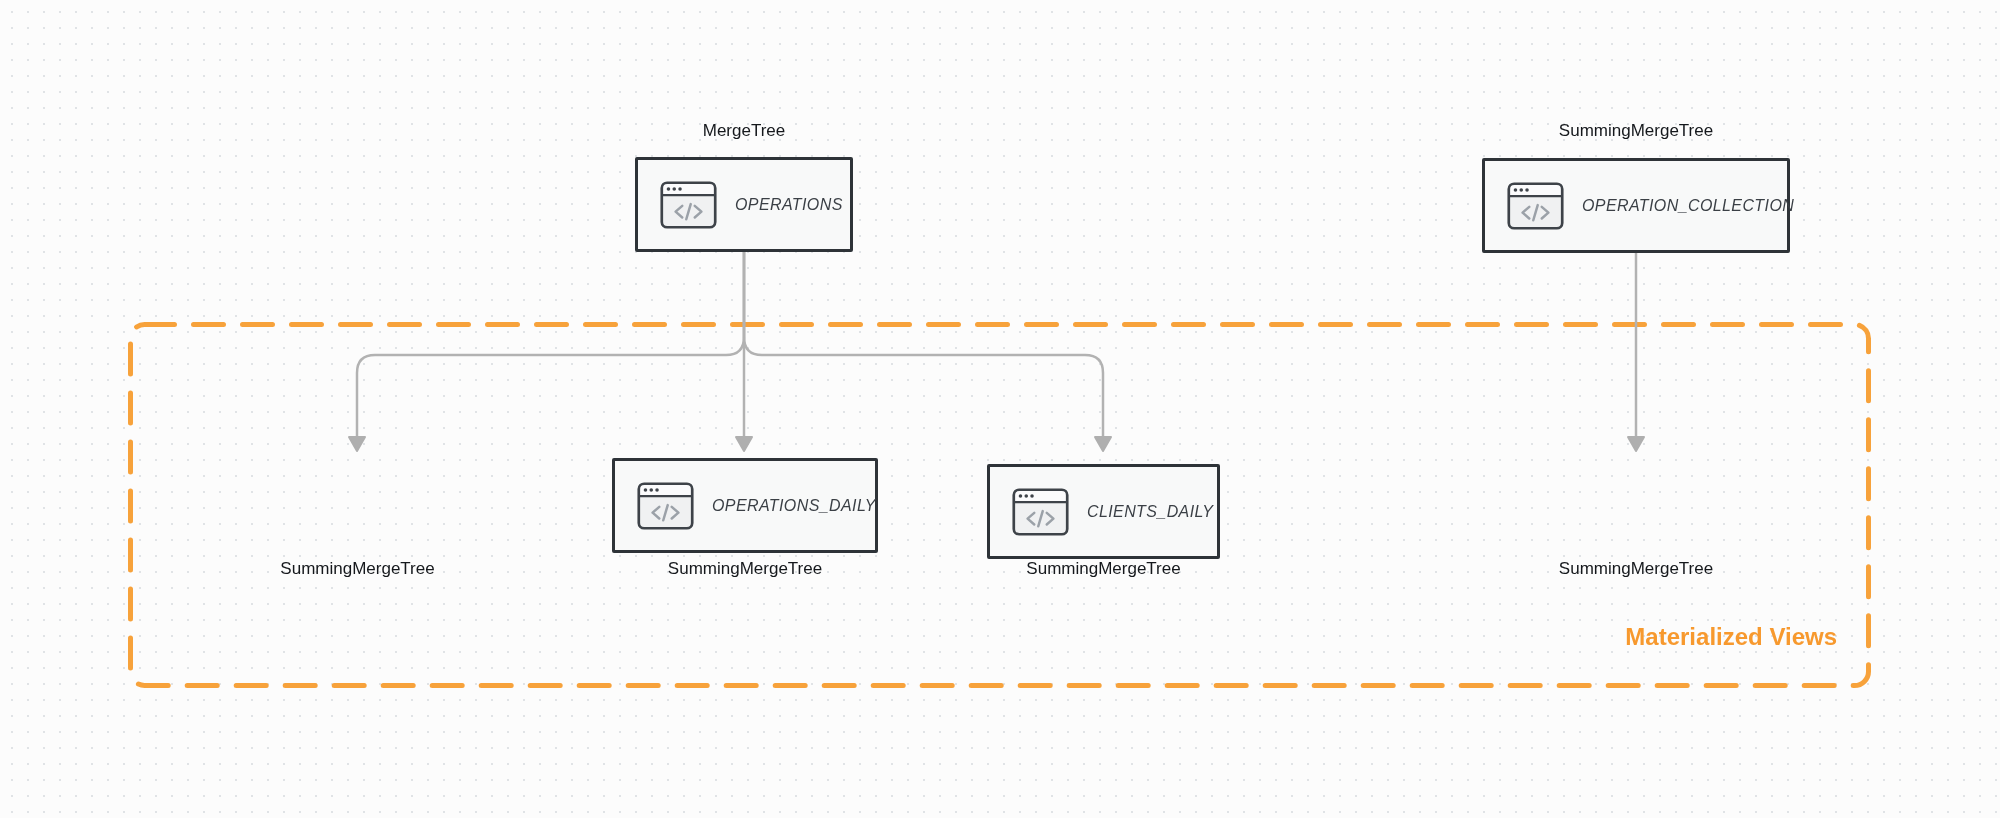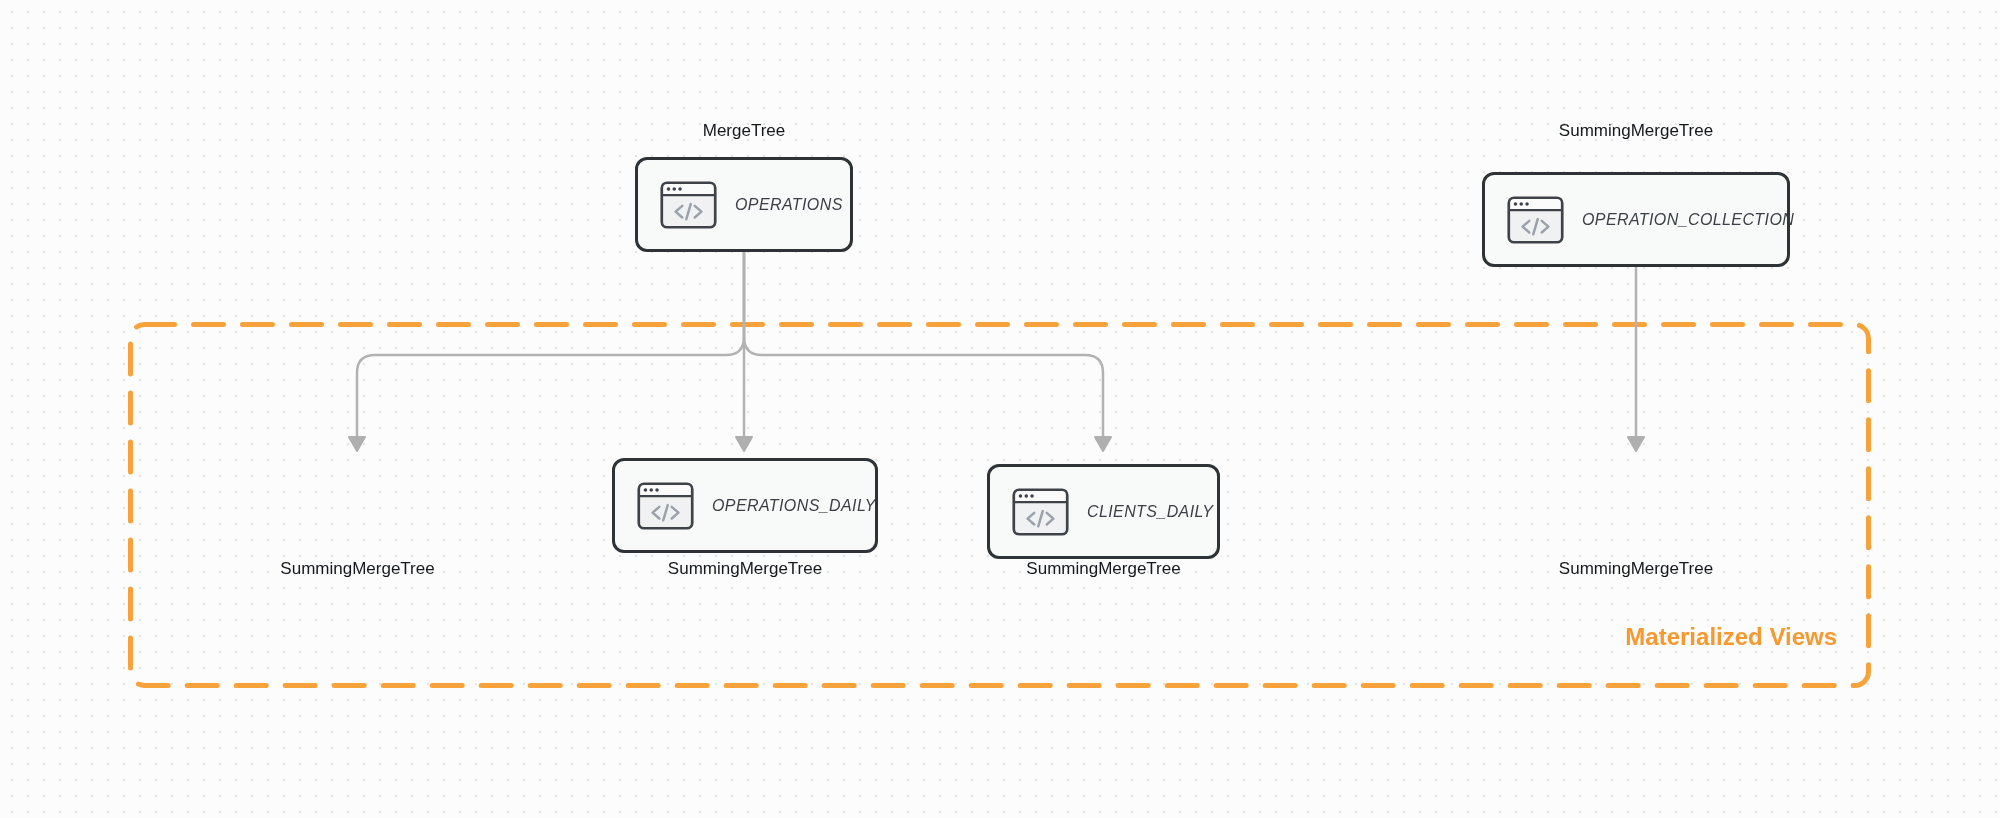--- a/index.html
+++ b/index.html
@@ -14,36 +14,36 @@
     background-image:radial-gradient(circle, #E0E3E6 1.3px, rgba(0,0,0,0) 1.4px);
     background-size:16px 16px;
     background-position:4px 4px;
   }
   svg.layer{position:absolute;left:0;top:0;width:2000px;height:818px;display:block;}
   .node{
     position:absolute;
     box-sizing:border-box;
     background:#F8F9F9;
     border:3px solid #2E3338;
-    border-radius:12px;
+    border-radius:2px;
     display:flex;align-items:center;
     padding-left:22px;gap:18px;
     height:95px;
   }
   .node-icon{flex:0 0 auto;display:block;}
   .table-label{
     font-size:16px;font-style:italic;color:#3A3F45;
     letter-spacing:0.4px;white-space:nowrap;
   }
   .engine-caption{
     position:absolute;height:22px;line-height:22px;
     text-align:center;font-size:17px;color:#15181C;white-space:nowrap;
   }
   #n-operations{left:635px;top:157px;width:218px;}
-  #n-operation-collection{left:1482px;top:172px;width:308px;}
+  #n-operation-collection{left:1482px;top:158px;width:308px;}
   #n-operations-hourly{left:215px;top:458px;width:285px;}
   #n-operations-daily{left:612px;top:458px;width:266px;}
   #n-clients-daily{left:987px;top:464px;width:233px;}
   #n-coordinates-daily{left:1497px;top:458px;width:278px;}
   #cap-operations{left:635px;width:218px;top:120px;}
   #cap-operation-collection{left:1482px;width:308px;top:120px;}
   #cap-operations-hourly{left:215px;width:285px;top:558px;}
   #cap-operations-daily{left:612px;width:266px;top:558px;}
   #cap-clients-daily{left:987px;width:233px;top:558px;}
   #cap-coordinates-daily{left:1497px;width:278px;top:558px;}

